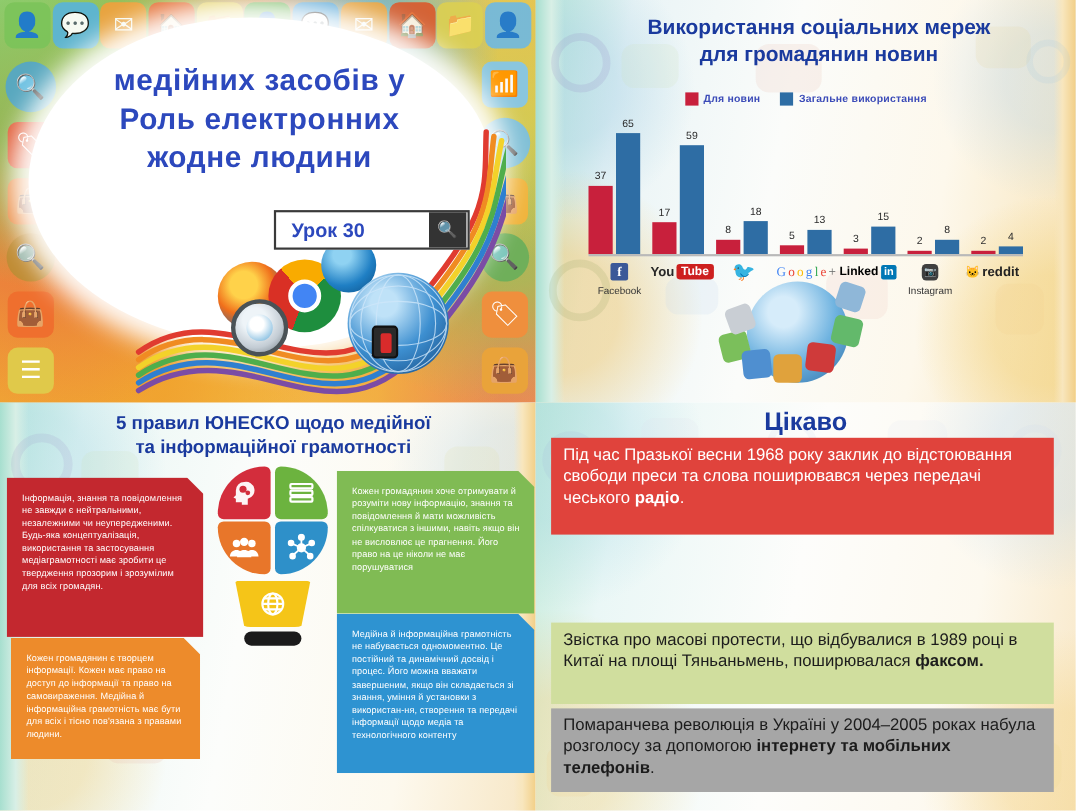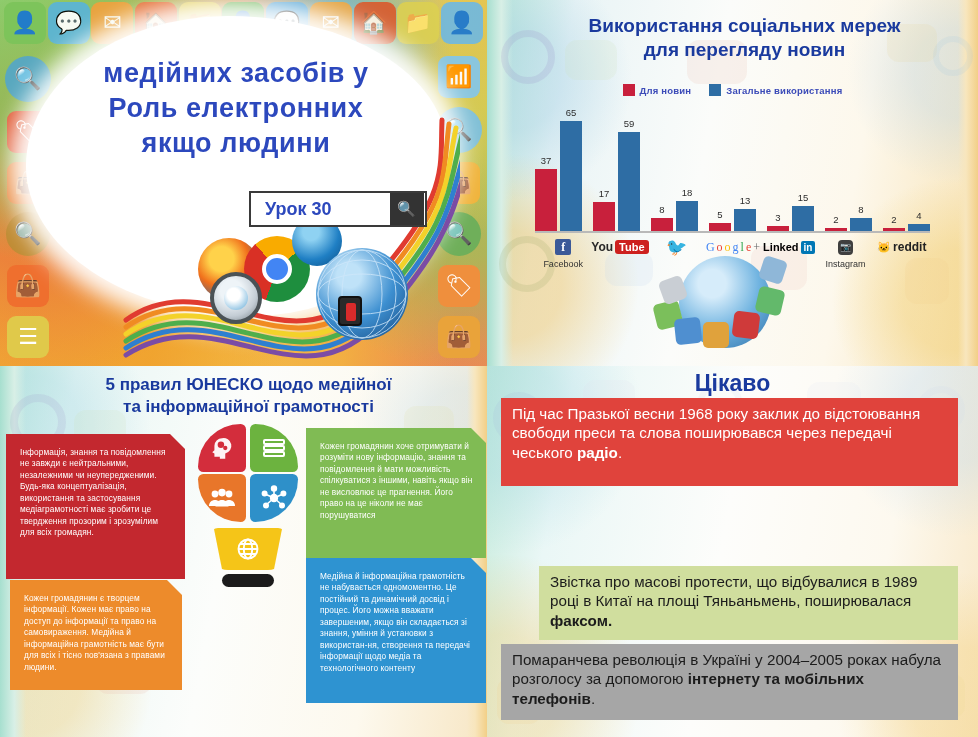--- a/index.html
+++ b/index.html
@@ -236,21 +236,21 @@
         <div style="position:absolute;left:22px;top:48px;width:24px;height:30px;background:#2a2a2a;
                     border-radius:4px;border:2px solid #111;">
           <div style="position:absolute;left:6px;top:5px;width:10px;height:18px;background:#d92b2b;border-radius:2px;"></div>
         </div>
       </div>
     </div>
 
     <div class="title-text">
       <div>медійних засобів у</div>
       <div>Роль електронних</div>
-      <div>якщо людини</div>
+      <div>жодне людини</div>
     </div>
 
     <div class="searchbar">
       <div class="lbl">Урок 30</div>
       <div class="btn">🔍</div>
     </div>
   </div>
 
   <div class="slide" id="slide-chart">
     <div class="stripe-l"></div>
@@ -262,21 +262,21 @@
     <div class="ghost" style="left:446px;top:36px;width:40px;height:40px;border-radius:50%;border:6px solid #9fc6e0;"></div>
     <div class="ghost" style="left:12px;top:236px;width:56px;height:56px;border-radius:50%;border:7px solid #8a9e58;"></div>
     <div class="ghost" style="left:118px;top:252px;width:48px;height:34px;background:#b9d6ea;"></div>
     <div class="ghost" style="left:200px;top:40px;width:60px;height:44px;background:#e4b2a4;"></div>
     <div class="ghost" style="left:264px;top:246px;width:56px;height:44px;background:#edb9b4;"></div>
     <div class="ghost" style="left:418px;top:258px;width:44px;height:46px;background:#f0cf8a;"></div>
 
     <div class="chart-title">
 
       <div>Використання соціальних мереж</div>
-      <div>для перегляду новин</div>
+      <div>для громадянин новин</div>
     </div>
 
     <div class="legend">
       <span class="legend-item">
         <i class="legend-sw" style="background:#c8203c"></i>
         <span>Для новин</span>
       </span>
       <span class="legend-item">
         <i class="legend-sw" style="background:#2e6da4"></i>
         <span>Загальне використання</span>
@@ -488,17 +488,17 @@
     <div class="ghost" style="left:96px;top:14px;width:52px;height:38px;background:#dfe3ef;"></div>
     <div class="ghost" style="left:210px;top:16px;width:46px;height:46px;border-radius:50%;border:6px solid #cfd9ea;"></div>
     <div class="ghost" style="left:320px;top:16px;width:54px;height:38px;background:#e3e7f2;"></div>
     <div class="ghost" style="left:430px;top:20px;width:48px;height:48px;border-radius:50%;border:7px solid #cdd8ea;"></div>
     <div class="ghost" style="left:10px;top:312px;width:44px;height:46px;background:#f0cf8a;"></div>
     <div class="ghost" style="left:430px;top:308px;width:48px;height:44px;background:#eed98e;"></div>
 
     <div class="f-title">Цікаво</div>
 
     <div class="f-card on-red" id="fact-0" style="top: 32px; height: 88px; background: rgb(224, 67, 60); color: rgb(255, 255, 255);"><span>Під час Празької весни 1968 року заклик до відстоювання свободи преси та слова поширювався через передачі чеського </span><b>радіо</b><span>.</span></div>
-    <div class="f-card" id="fact-2" style="top: 200px; height: 74px; background: rgb(208, 222, 158); color: rgb(28, 28, 28); margin-left: 38px;"><span>Звістка про масові протести, що відбувалися в 1989 році в Китаї на площі Тяньаньмень, поширювалася </span><b>факсом.</b></div>
+    <div class="f-card" id="fact-2" style="top: 200px; height: 74px; background: rgb(208, 222, 158); color: rgb(28, 28, 28);"><span>Звістка про масові протести, що відбувалися в 1989 році в Китаї на площі Тяньаньмень, поширювалася </span><b>факсом.</b></div>
     <div class="f-card" id="fact-3" style="top: 278px; height: 76px; background: rgb(166, 166, 166); color: rgb(28, 28, 28);"><span>Помаранчева революція  в Україні у 2004–2005 роках набула розголосу за допомогою </span><b>інтернету та мобільних телефонів</b><span>.</span></div>
   </div>
 
 </div>
 
 </body></html>

